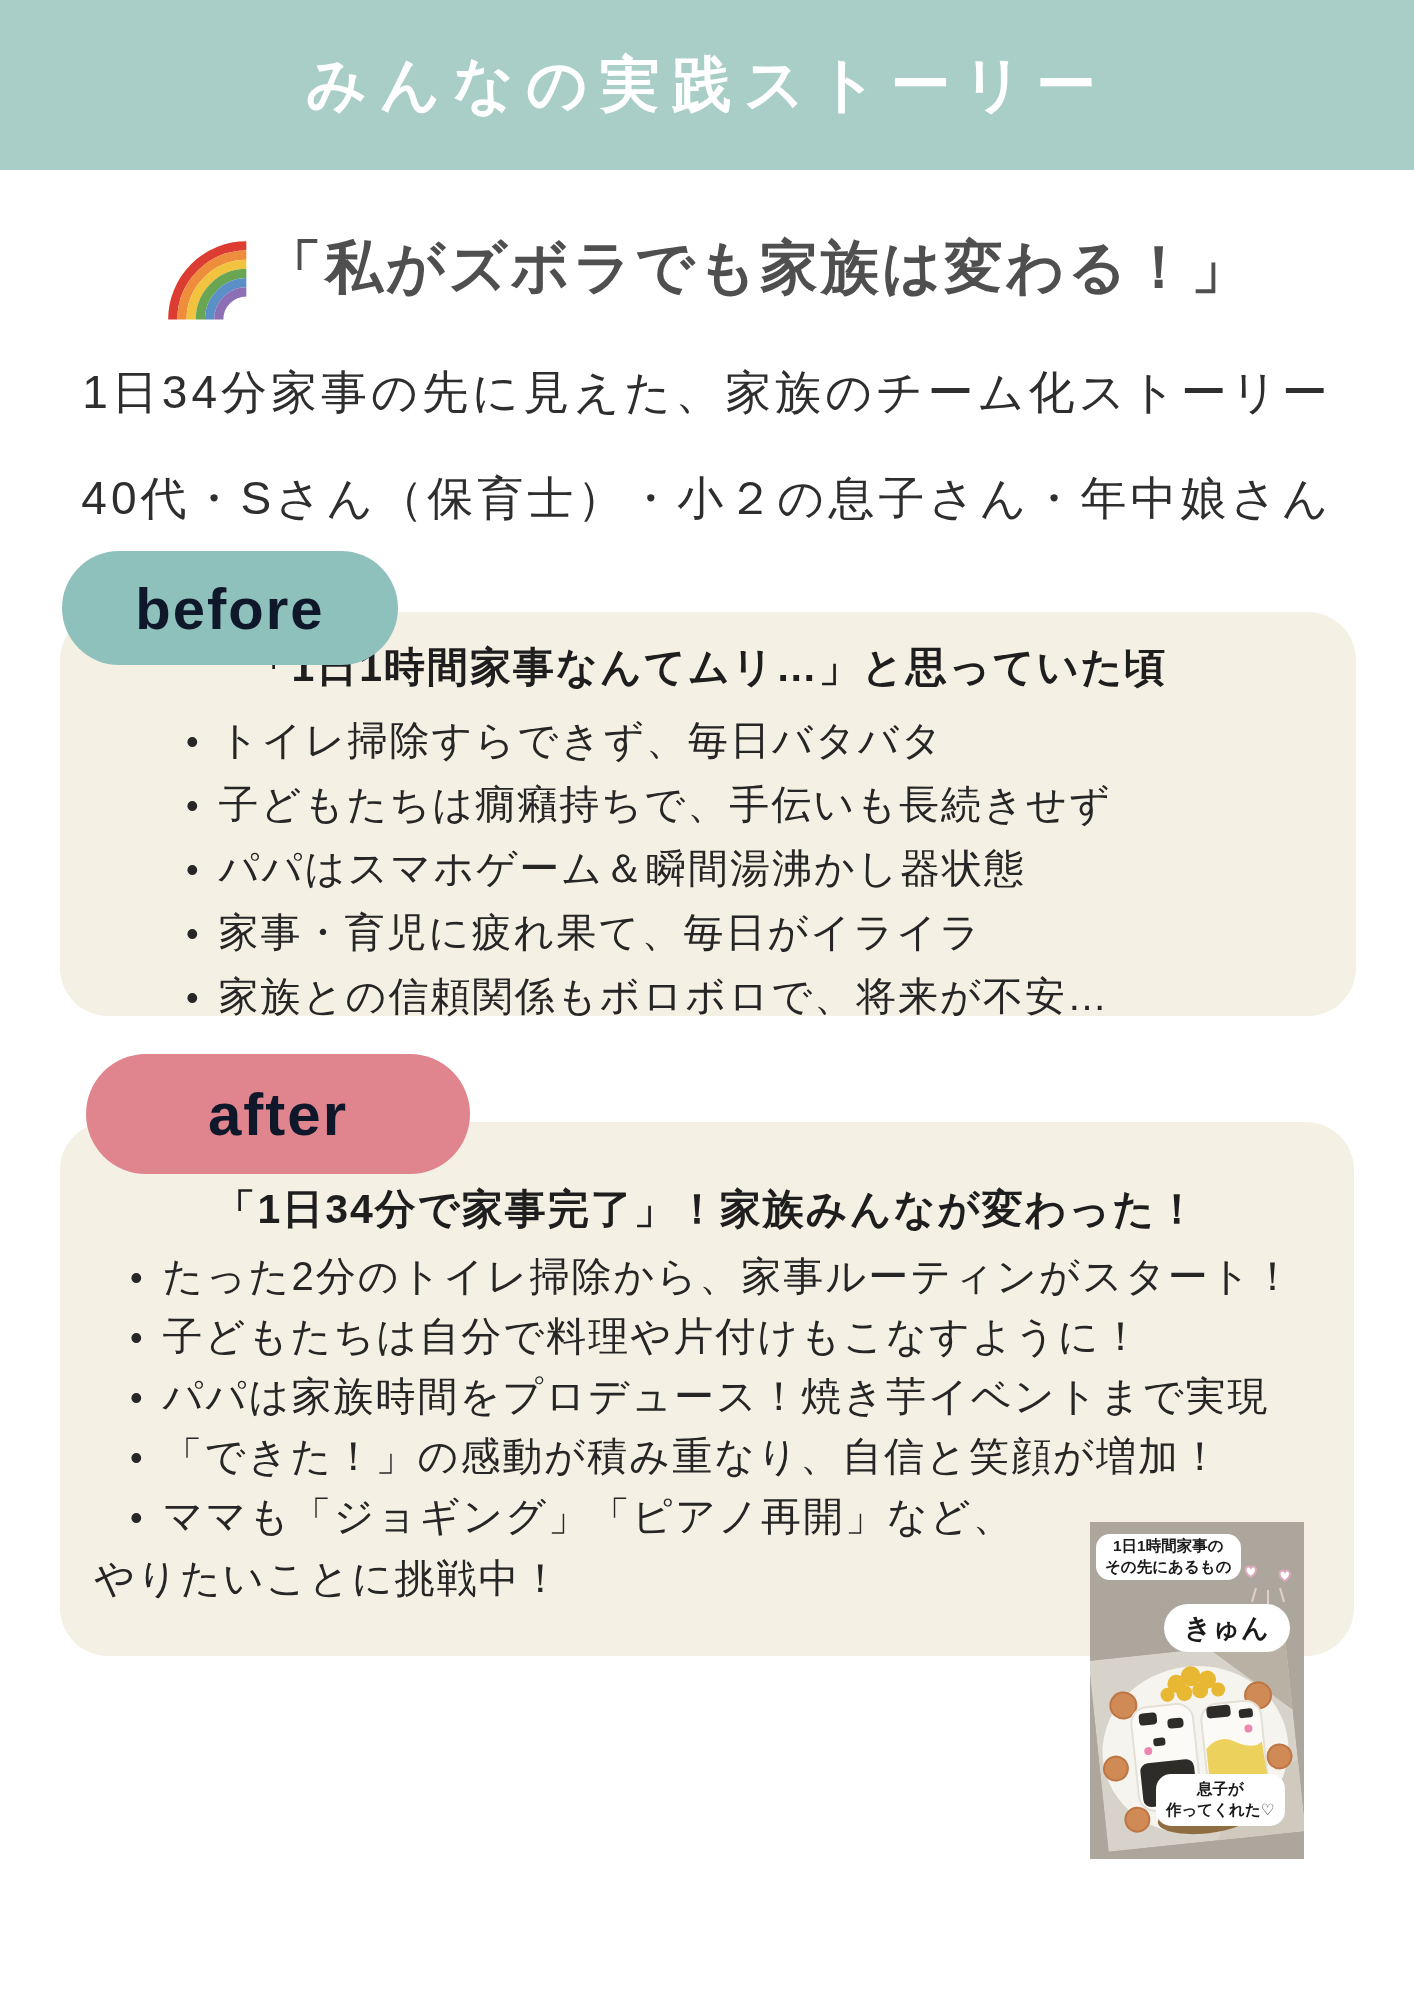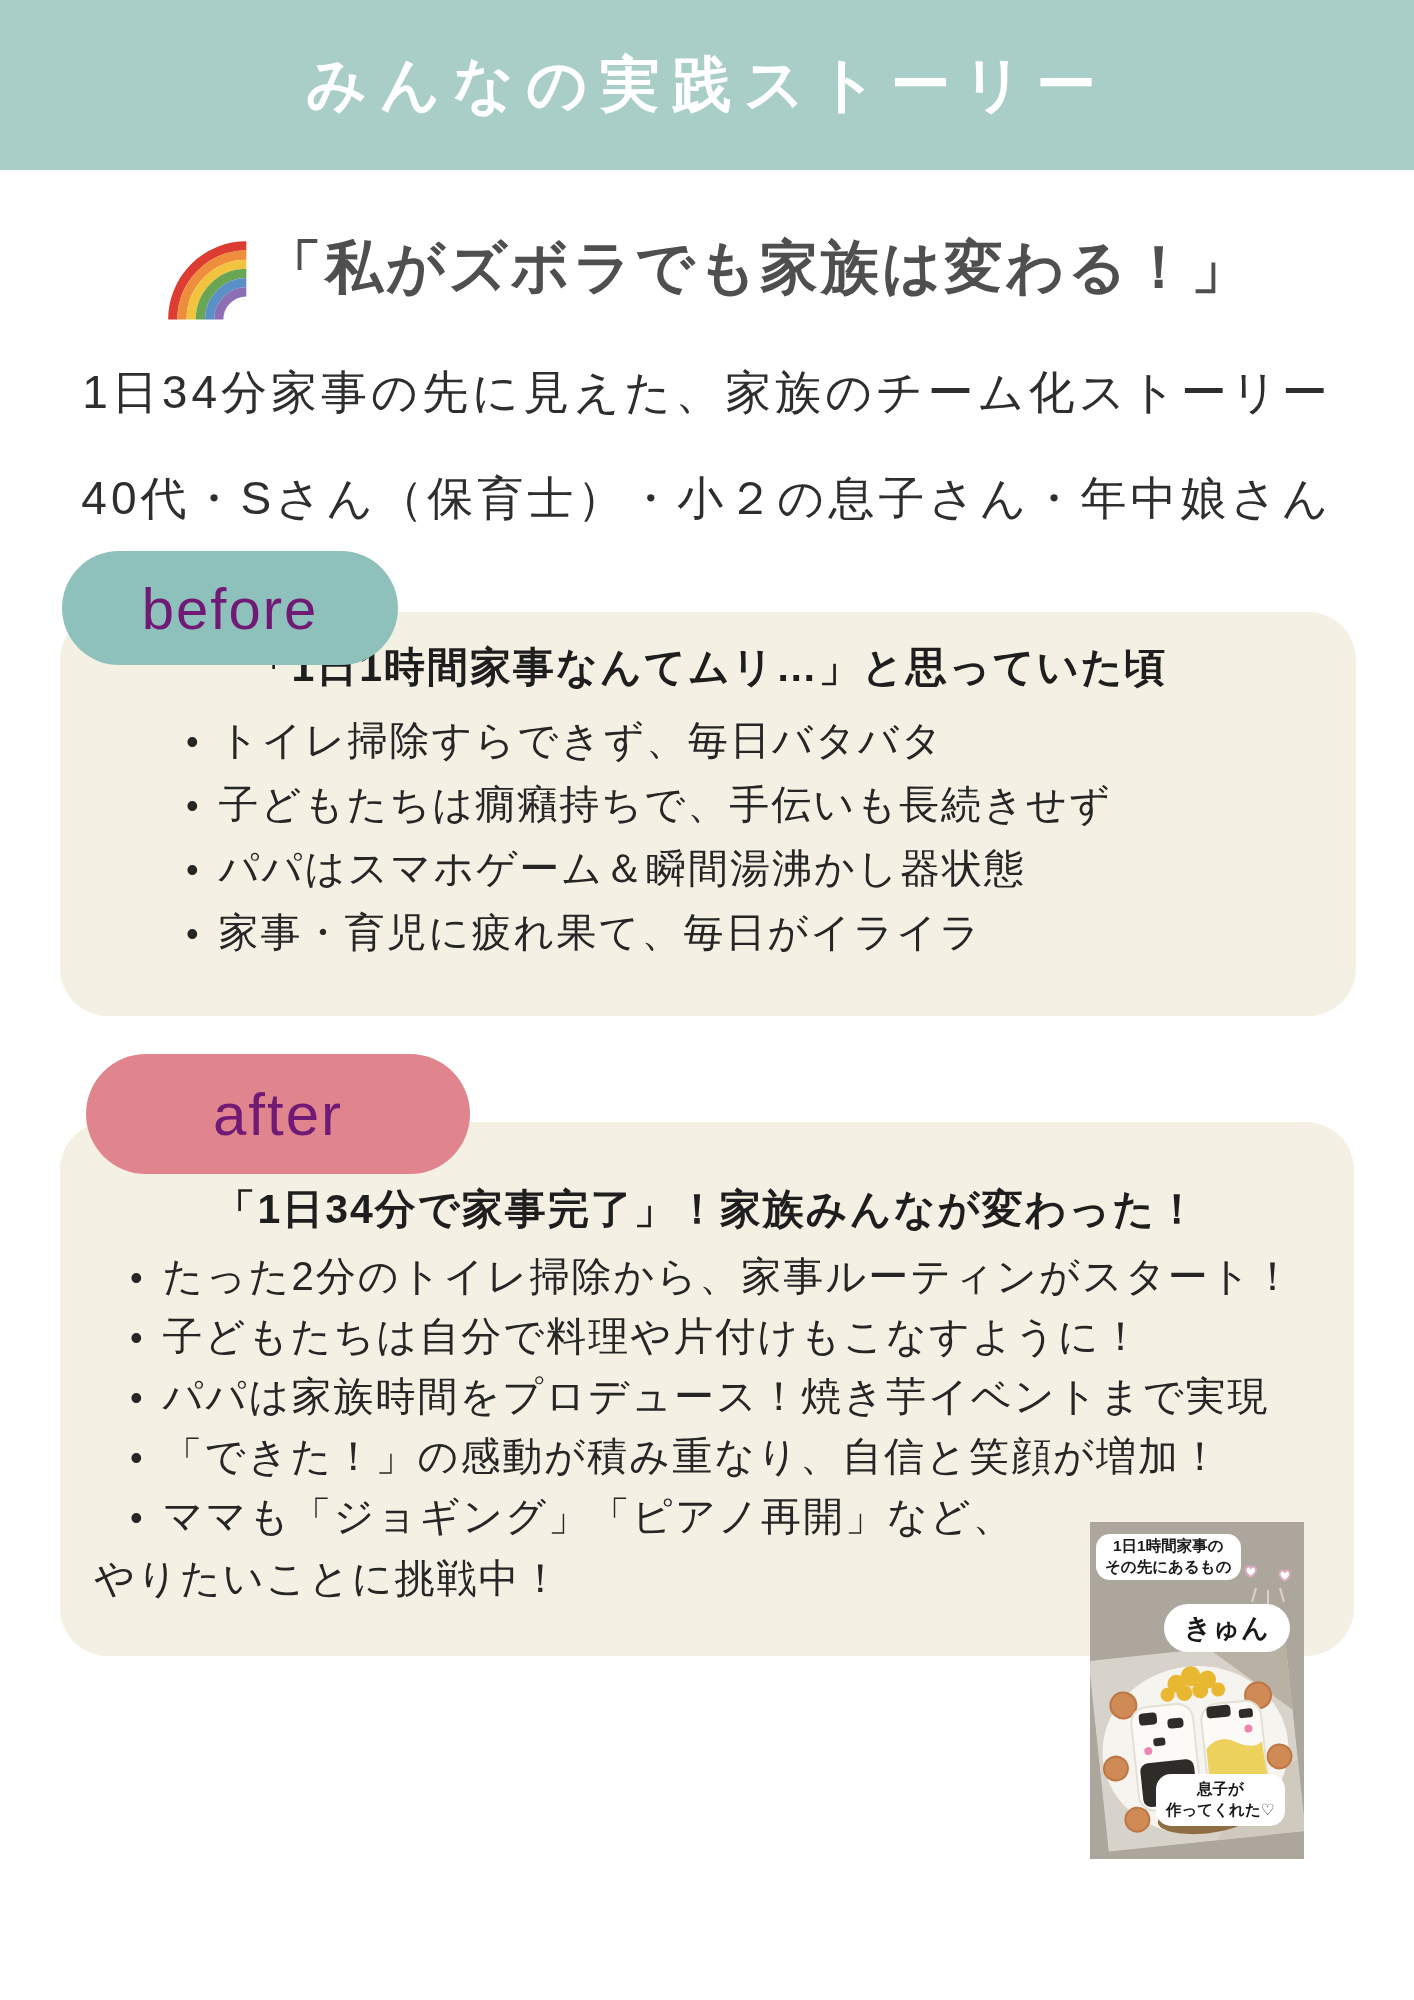--- a/index.html
+++ b/index.html
@@ -26,21 +26,21 @@
   }
   .subtitle{
     position:absolute;left:0;width:1414px;text-align:center;color:#2e2e2e;
     font-size:46px;font-weight:400;letter-spacing:4px;white-space:nowrap;
   }
   .s1{top:362px;}
   .s2{top:468px;}
   
   .badge{
     position:absolute;display:flex;align-items:center;justify-content:center;
-    color:#701a75;font-weight:400;z-index:3;
+    color:#0f172a;font-weight:700;z-index:3;
   }
   .badge-before{
     left:62px;top:551px;width:336px;height:114px;border-radius:60px;
     background:#8fc1bc;font-size:58px;letter-spacing:2px;
   }
   .badge-after{
     left:86px;top:1054px;width:384px;height:120px;border-radius:64px;
     background:#e0858e;font-size:60px;letter-spacing:2px;
   }
   .story-box{
@@ -109,20 +109,21 @@
   <div class="subtitle s2">40代・Sさん（保育士）・小２の息子さん・年中娘さん</div>
 
   <div class="badge badge-before">before</div>
   <section class="story-box box-before">
     <h2 class="story-heading">「1日1時間家事なんてムリ…」と思っていた頃</h2>
     <ul class="bullet-list">
       <li>トイレ掃除すらできず、毎日バタバタ</li>
       <li>子どもたちは癇癪持ちで、手伝いも長続きせず</li>
       <li>パパはスマホゲーム＆瞬間湯沸かし器状態</li>
       <li>家事・育児に疲れ果て、毎日がイライラ</li>
+      <li>家族との信頼関係もボロボロで、将来が不安…</li>
     </ul>
   </section>
 
   <div class="badge badge-after">after</div>
   <section class="story-box box-after">
     <h2 class="story-heading">「1日34分で家事完了」！家族みんなが変わった！</h2>
     <ul class="bullet-list">
       <li>たった2分のトイレ掃除から、家事ルーティンがスタート！</li>
       <li>子どもたちは自分で料理や片付けもこなすように！</li>
       <li>パパは家族時間をプロデュース！焼き芋イベントまで実現</li>

